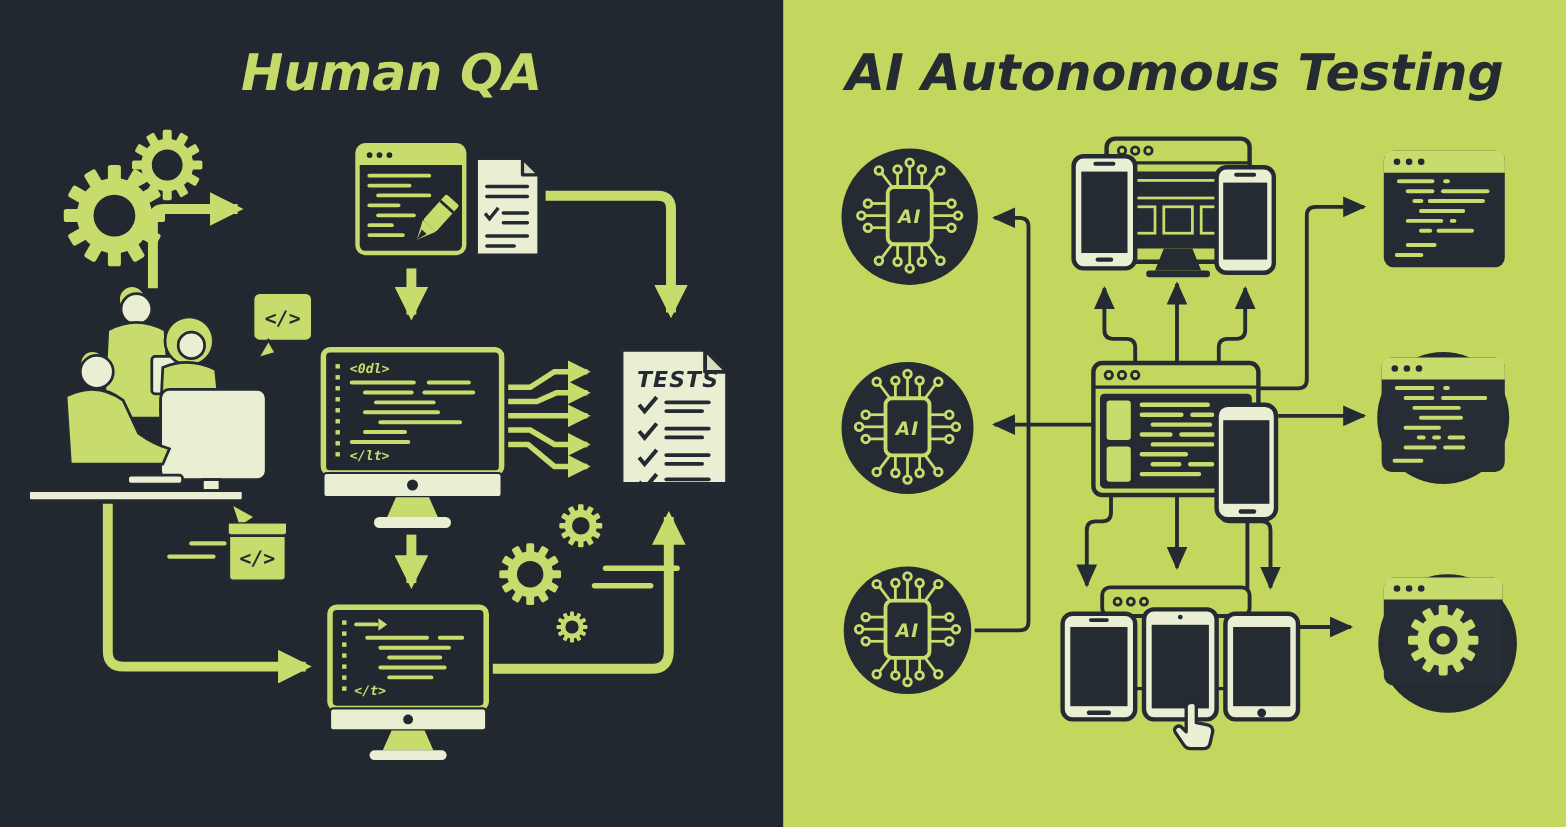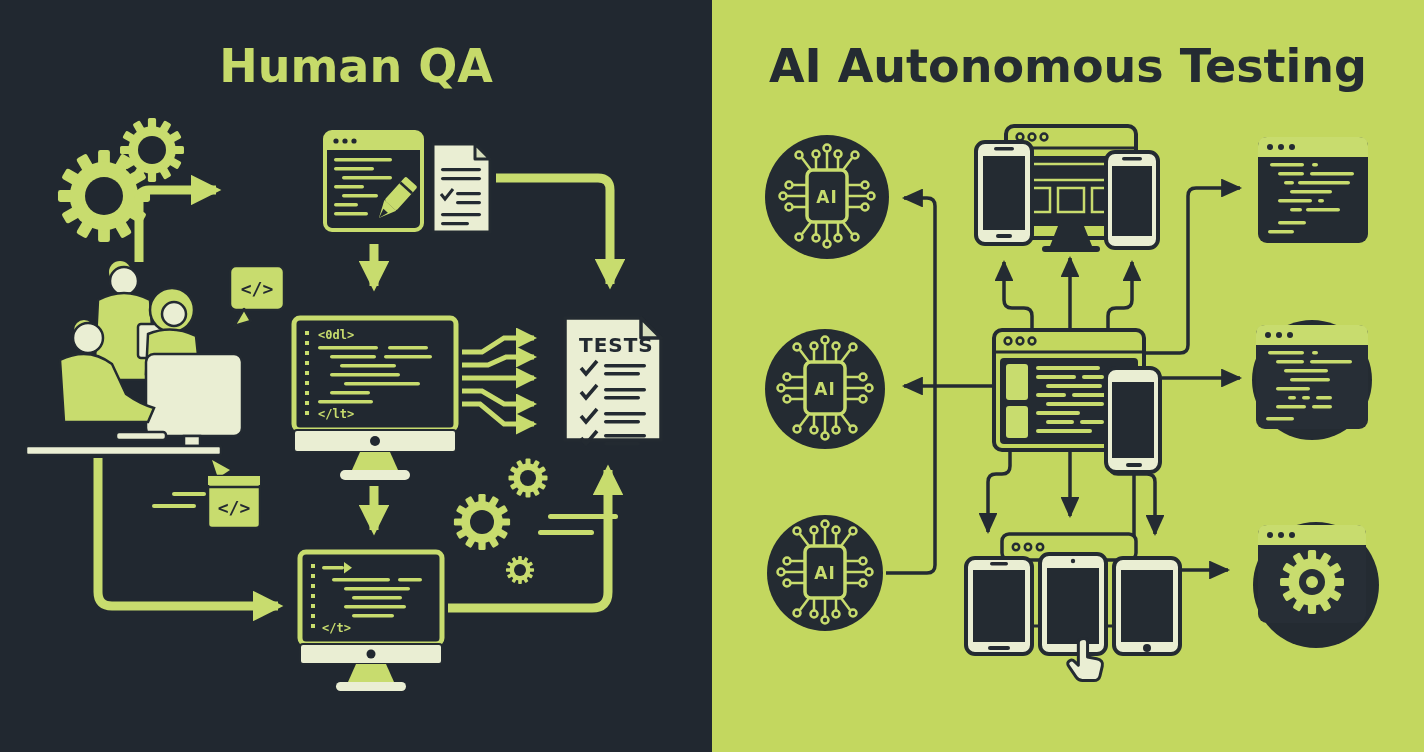--- a/index.html
+++ b/index.html
@@ -1,16 +1,16 @@
 <!DOCTYPE html>
 <html><head>
 <meta charset="utf-8">
 <style>
   html,body{margin:0;padding:0;background:#212830;}
-  .stage{width:1424px;height:752px;position:relative;font-family:"DejaVu Sans",sans-serif;}
+  .stage{width:1424px;height:752px;position:relative;font-family:"DejaVu Sans",sans-serif;font-style:italic;}
   svg text{font-family:"DejaVu Sans",sans-serif;}
   .t-title-l{font-weight:bold;font-size:46px;fill:#c6da6a;}
   .t-title-r{font-weight:bold;font-size:46px;fill:#242b32;}
   .t-tests{font-weight:bold;font-size:20px;fill:#232a31;letter-spacing:1px;}
   .t-code{font-family:"DejaVu Sans Mono",monospace;font-weight:bold;font-size:12px;fill:#c8dc6e;}
   .t-bubble{font-family:"DejaVu Sans Mono",monospace;font-weight:bold;font-size:18px;fill:#232a31;}
   .t-ai{font-weight:bold;font-size:17px;fill:#c8dc6e;letter-spacing:1px;}
 </style>
 </head>
 <body>

